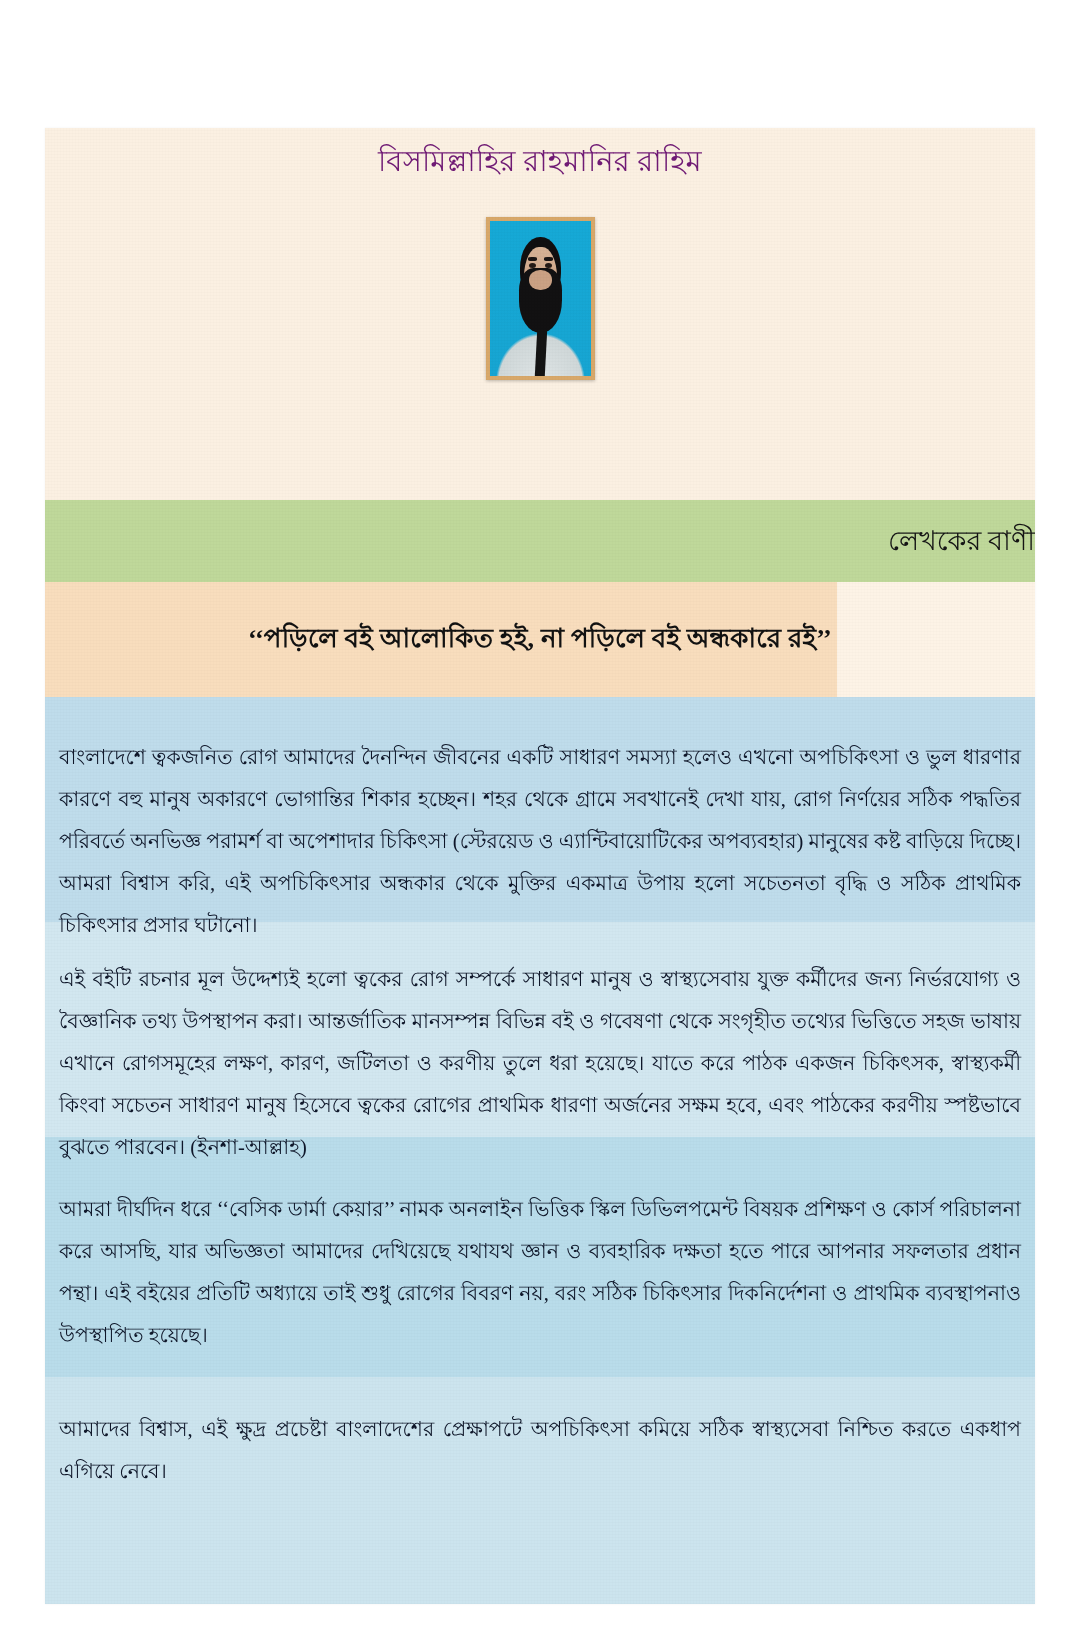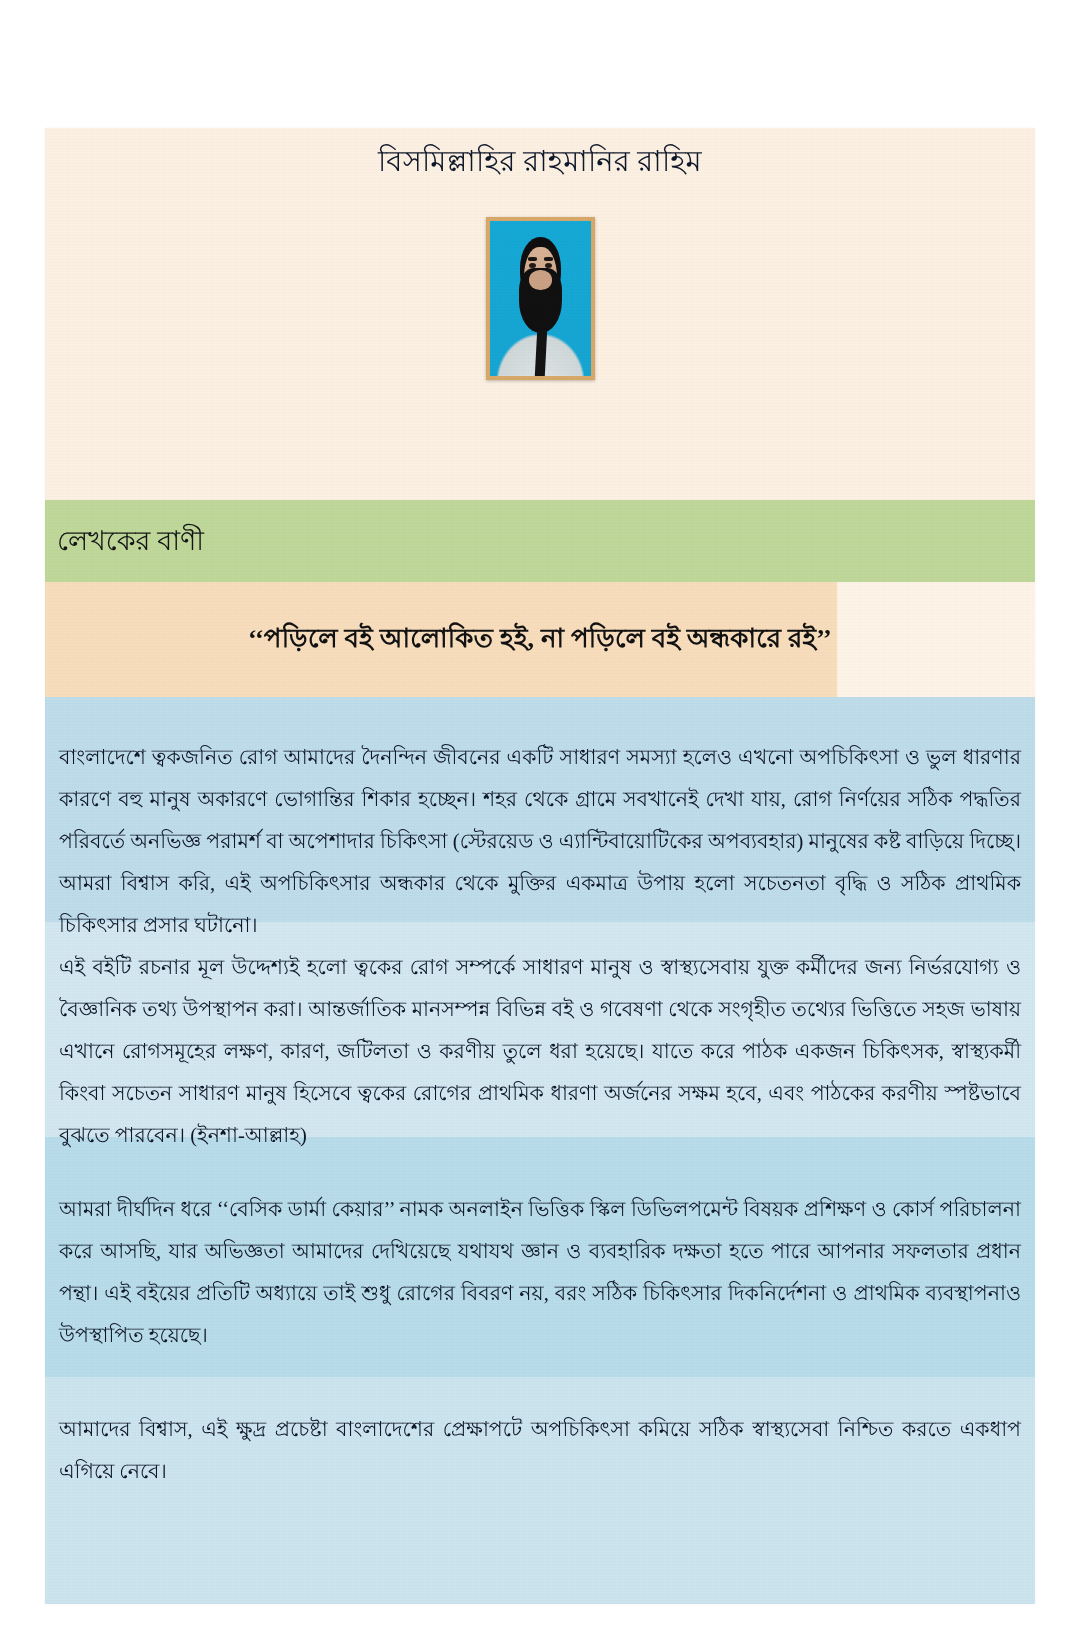--- a/index.html
+++ b/index.html
@@ -44,21 +44,21 @@
     background:#fbf0e2;
   }
   #header-area{
     position:absolute;left:0;top:0;width:990px;height:372px;
   }
   #bismillah{
     position:absolute;
     left:0;top:10px;width:990px;
     text-align:center;
     font-size:29px;
-    color:#0f172a;
+    color:#701a75;
     letter-spacing:.2px;
     font-family:"Liberation Serif","DejaVu Serif",serif;
     white-space:nowrap;
   }
 
   
   #author-photo-frame{
     position:absolute;
     left:441px; top:89px;
     width:109px; height:163px;
@@ -122,25 +122,24 @@
   #photo-brow-l{left:38%;}
   #photo-brow-r{left:53%;}
 
   
   #green-band{
     position:absolute;left:0;top:372px;width:990px;height:82px;
     background:#bfd89a;
   }
   #green-band-title{
     position:absolute;left:0;top:20px;width:990px;
-    text-align:left;
+    text-align:right;
     font-size:27px;
     color:#151515;
     white-space:nowrap;
-    padding-left:12px;
   }
 
   
   #peach-band{
     position:absolute;left:0;top:454px;width:792px;height:115px;
     background:#f8ddbd;
   }
   #quote-line{
     position:absolute;left:0;top:36px;width:990px;
     text-align:center;
@@ -176,21 +175,21 @@
     font-size:20.5px;
     line-height:42px;
     color:#0f172a;
     text-align:justify;
     text-justify:inter-word;
     font-family:"Liberation Serif","DejaVu Serif",serif;
   }
   .para b{font-weight:normal;}
 
   #para-1{top:18px;}
-  #para-2{top:228px;}
+  #para-2{top:240px;}
   #para-3{top:470px;}
   #para-4{top:690px;}
 </style>
 </head>
 <body>
 
 <div id="page-sheet">
 
   <div id="left-bleed"></div>
 

